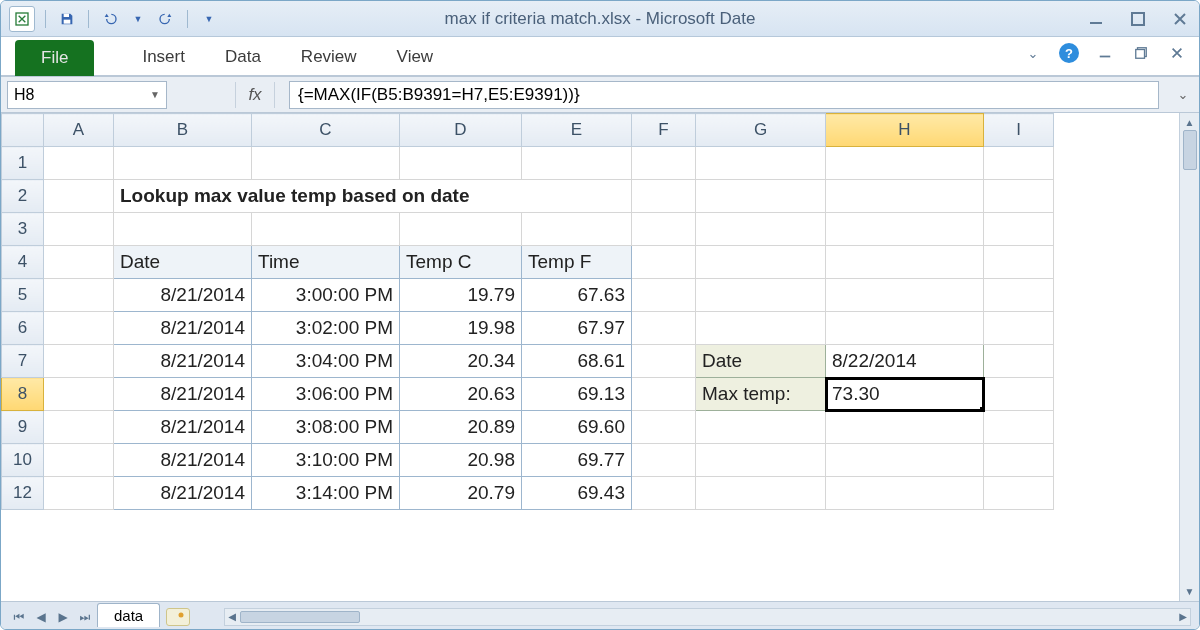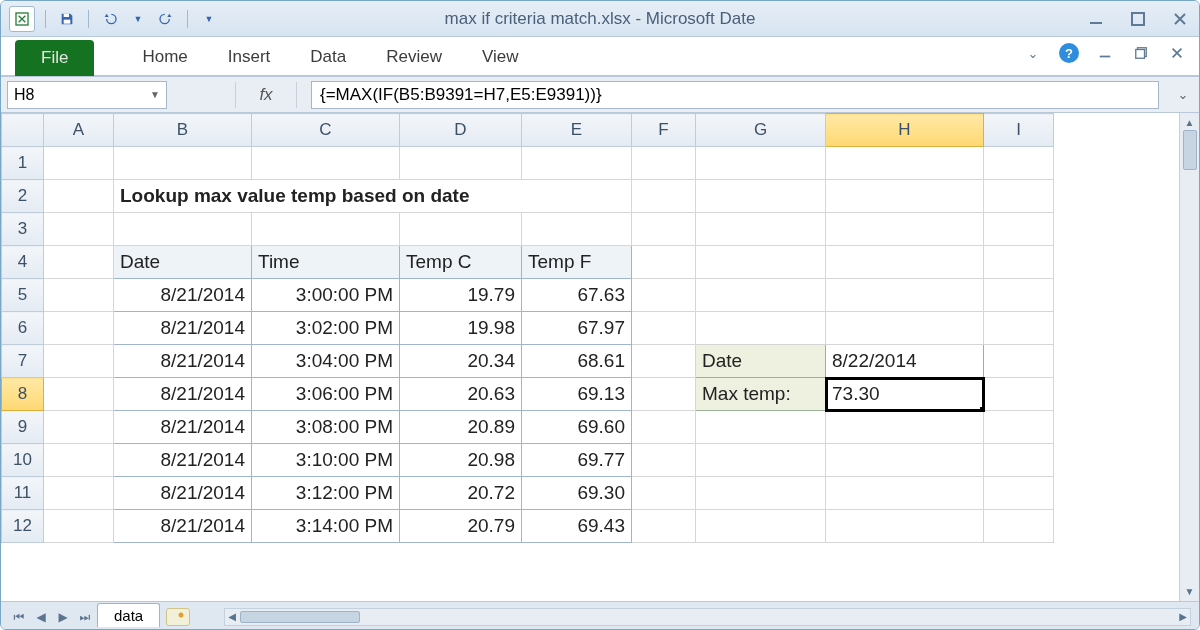--- a/index.html
+++ b/index.html
@@ -80,21 +80,21 @@
     background: #e9eef4; border-bottom:1px solid #bac8d7; padding: 4px 6px;
     gap:14px;
   }
   .name-box {
     width: 160px; height:28px; background:#fff; border:1px solid #a6b7c9;
     display:flex; align-items:center; justify-content:space-between;
     padding: 0 6px; font-size:16px;
   }
   .name-box .dd { color:#666; font-size:10px;}
   .fx-label {
-    width:62px; text-align:center; font-style:italic; font-size:17px; color:#555;
+    width:40px; text-align:center; font-style:italic; font-size:17px; color:#555;
     border-left:1px solid #c6d1dd; border-right:1px solid #c6d1dd;
     padding: 3px 0;
   }
   .formula-input {
     flex:1; height:28px; background:#fff; border:1px solid #a6b7c9;
     padding:0 8px; font-size:17px; display:flex; align-items:center;
   }
   .fbar-expand { width:20px; color:#666; text-align:center;}
 
   
@@ -235,21 +235,20 @@
     <div class="win-btn">
         <svg width="16" height="16" viewBox="0 0 16 16">
           <path d="M3 3l10 10M13 3L3 13" stroke="#5f7a95" stroke-width="2"></path>
         </svg>
       </div>
   </div>
 </div>
 
 <div class="ribbon-tabs">
   <div class="tab-file">File</div>
-  <div class="tab">Home</div>
   <div class="tab">Insert</div>
   <div class="tab">Data</div>
   <div class="tab">Review</div>
   <div class="tab">View</div>
   <div class="ribbon-right">
     <div class="rib-icon">⌄</div>
     <div class="help-badge">?</div>
     <div class="rib-icon">
         <svg width="14" height="14" viewBox="0 0 16 16">
           <rect x="2" y="11" width="12" height="2" fill="#5f7a95"></rect>
@@ -430,32 +429,20 @@
       <td class="tbl-cell num">8/21/2014</td>
       <td class="tbl-cell num">3:10:00 PM</td>
       <td class="tbl-cell num">20.98</td>
       <td class="tbl-cell num">69.77</td>
       <td></td>
           <td></td>
           <td></td>
           <td></td>
         </tr>
 
-    <tr>
-          <th class="rowhdr">11</th>
-      <td></td>
-      <td class="tbl-cell num">8/21/2014</td>
-      <td class="tbl-cell num">3:12:00 PM</td>
-      <td class="tbl-cell num">20.72</td>
-      <td class="tbl-cell num">69.30</td>
-      <td></td>
-          <td></td>
-          <td></td>
-          <td></td>
-        </tr>
 
     <tr>
           <th class="rowhdr">12</th>
       <td></td>
       <td class="tbl-cell num">8/21/2014</td>
       <td class="tbl-cell num">3:14:00 PM</td>
       <td class="tbl-cell num">20.79</td>
       <td class="tbl-cell num">69.43</td>
       <td></td>
           <td></td>

